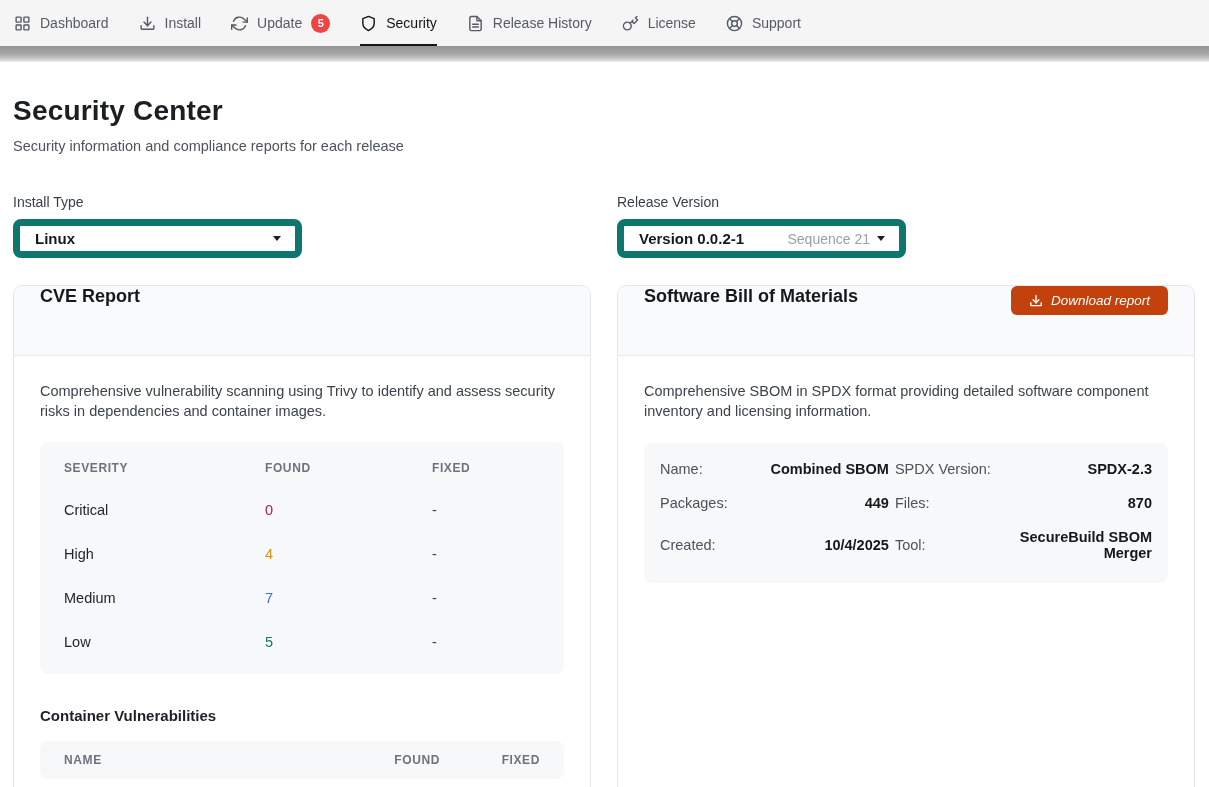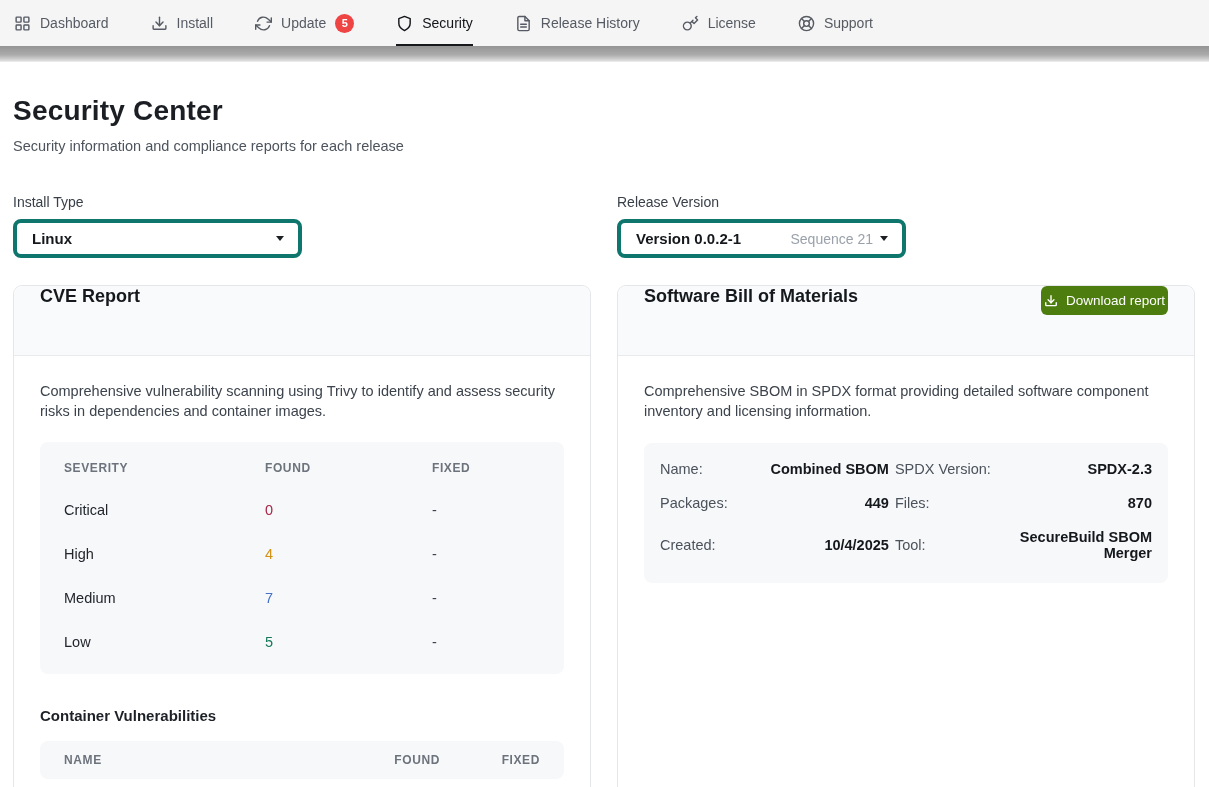--- a/index.html
+++ b/index.html
@@ -11,21 +11,21 @@
   }
   .page { width: 1209px; height: 787px; overflow: hidden; }
 
   
   .topnav {
     height: 46px;
     background: #f5f5f6;
     display: flex;
     align-items: stretch;
     padding-left: 14px;
-    gap: 42px;
+    gap: 30px;
   }
   .nav-item {
     display: flex;
     align-items: center;
     gap: 9px;
     font-size: 14px;
     font-weight: 500;
     color: #565b63;
     cursor: pointer;
     border-bottom: 2px solid transparent;
@@ -68,21 +68,21 @@
   }
 
   
   .two-col { display: grid; grid-template-columns: 1fr 1fr; column-gap: 26px; }
   .filters { margin-top: 40px; }
   .field-label { font-size: 14px; color: #3a4049; margin-bottom: 9px; }
   .select {
     width: 289px;
     height: 39px;
     background: #fff;
-    border: 4px solid #0f766e;
+    border: 7px solid #0f766e;
     border-radius: 8px;
     display: flex;
     align-items: center;
     justify-content: space-between;
     padding: 0 14px 0 15px;
     cursor: pointer;
   }
   .select-value { font-size: 15px; font-weight: 700; color: #15181c; }
   .select-meta { font-size: 14px; color: #9aa1aa; margin-right: 7px; }
   .select-right { display: flex; align-items: center; }
@@ -111,30 +111,31 @@
     justify-content: space-between;
   }
   .card-title { font-size: 18px; font-weight: 700; color: #15181c; }
   .card-body { padding: 25px 26px; }
   .card-desc { font-size: 14.5px; line-height: 20px; color: #3c434c; }
 
   .btn-primary {
     display: flex;
     align-items: center;
     gap: 8px;
-    background: #4d7c0f;
+    background: #c2410c;
     color: #fff;
     border: none;
     border-radius: 6px;
     height: 29px;
-    padding: 0 3px;
+    padding: 0 18px;
     font-size: 13.5px;
     font-weight: 500;
     font-family: inherit;
     cursor: pointer;
+    font-style: italic;
   }
 
   
   .sev-table {
     margin-top: 21px;
     background: #f7f8fa;
     border-radius: 8px;
     padding: 6px 0 10px 0;
   }
   .sev-row {

